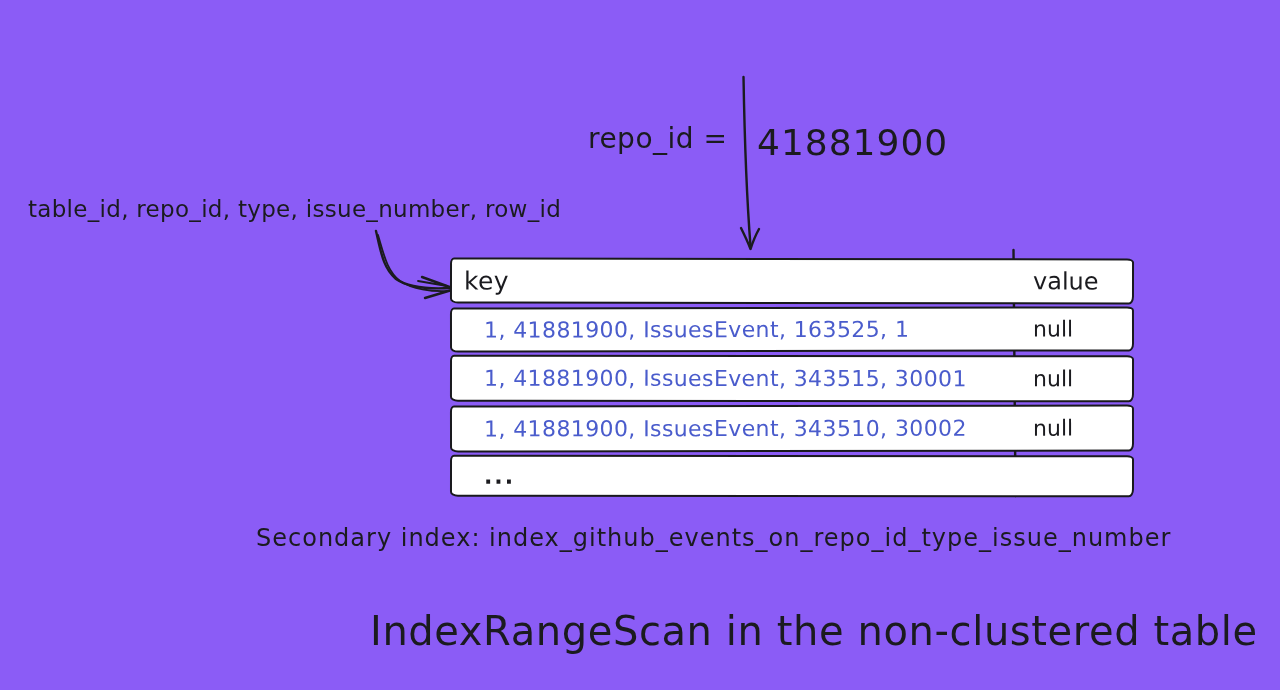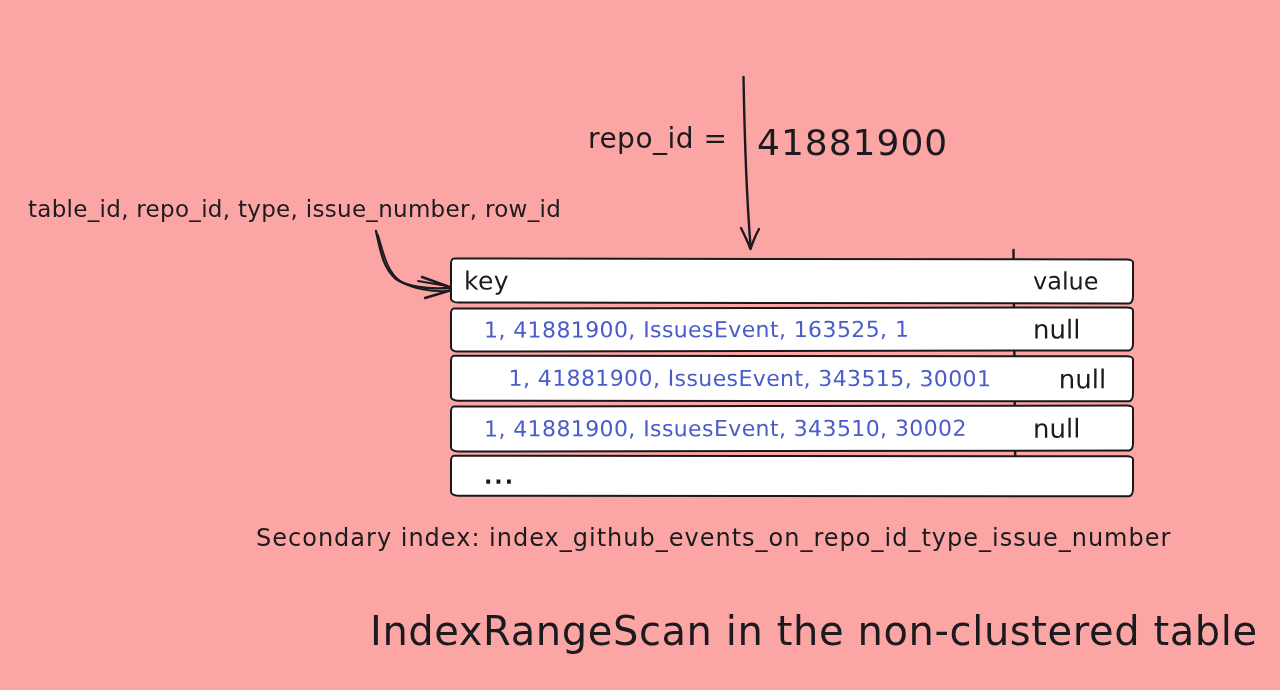--- a/index.html
+++ b/index.html
@@ -9,21 +9,21 @@
     width: 1280px;
     height: 690px;
     overflow: hidden;
     font-family: "DejaVu Sans", "Liberation Sans", sans-serif;
     color: #1b1b1f;
   }
   .canvas {
     position: relative;
     width: 1280px;
     height: 690px;
-    background: #fca5a5;
+    background: #8b5cf6;
   }
   .abs { position: absolute; }
 
   
   .hand {
     font-family: "DejaVu Sans", "Liberation Sans", sans-serif;
     color: #1b1b1f;
     white-space: nowrap;
   }
 
@@ -43,38 +43,38 @@
     border: 2.4px solid #19191d;
     border-radius: 4px 7px 5px 8px / 6px 4px 8px 5px;
     width: 684px;
     display: flex;
     align-items: center;
     background: #ffffff;
     margin-bottom: 3px;
   }
   .trow.h  { height: 46px; transform: rotate(0.08deg); }
   .trow.r1 { height: 45px; transform: rotate(-0.1deg); }
-  .trow.r2 { height: 47px; transform: rotate(0.06deg); text-align: center; }
+  .trow.r2 { height: 47px; transform: rotate(0.06deg); }
   .trow.r3 { height: 47px; transform: rotate(-0.08deg); }
   .trow.r4 { height: 42px; transform: rotate(0.05deg); margin-bottom: 0; }
 
   .cell-key {
     width: 564px;
     box-sizing: border-box;
     padding-left: 32px;
     font-size: 22px;
     letter-spacing: 0.4px;
     white-space: nowrap;
     overflow: hidden;
   }
   .cell-val {
     flex: 1;
     box-sizing: border-box;
     padding-left: 17px;
-    font-size: 26px;
+    font-size: 22px;
     white-space: nowrap;
   }
   .trow.h .cell-key { font-size: 25px; padding-left: 12px; }
   .trow.h .cell-val { font-size: 24px; }
   .key-text { color: #4a5ccc; }
   .dots-text { font-weight: bold; letter-spacing: 2px; }
 
   .secondary-caption { left: 256px; top: 524px; font-size: 24px; letter-spacing: 1px; }
   .diagram-title { left: 370px; top: 608px; font-size: 40px; letter-spacing: 0.6px; font-weight: 500; }
 

